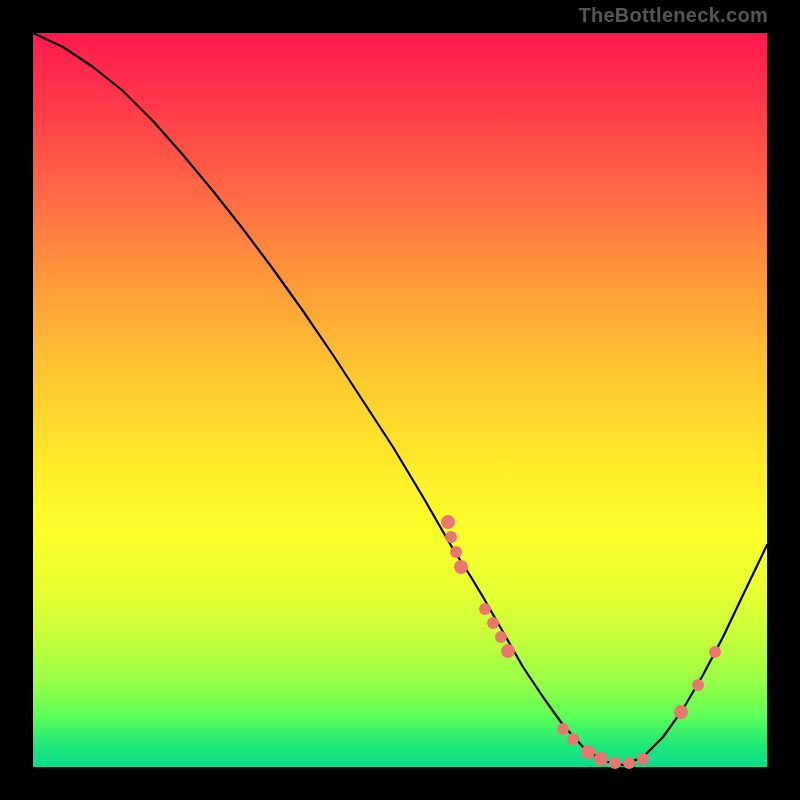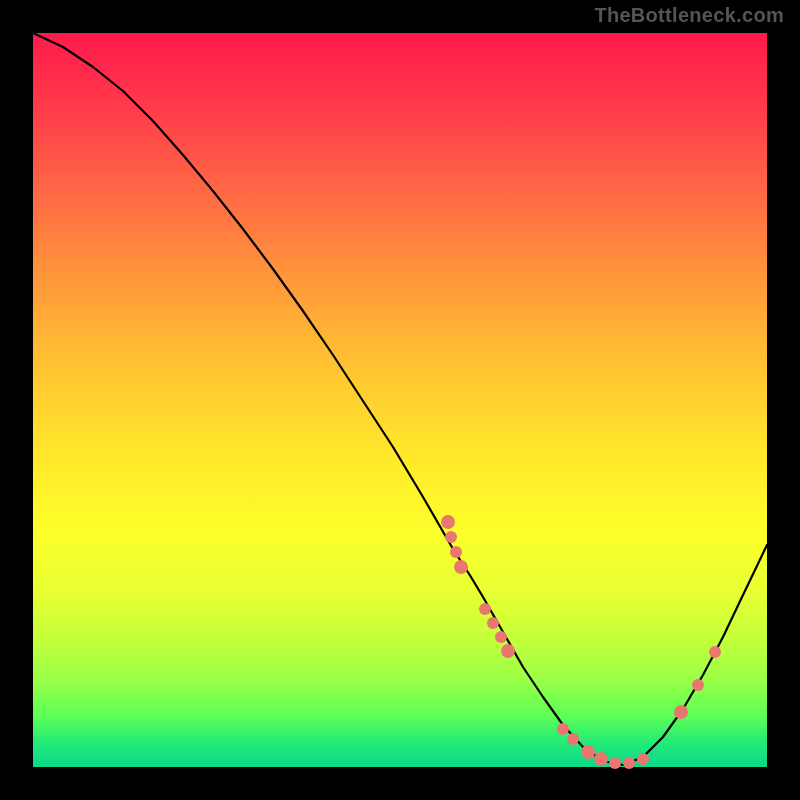--- a/index.html
+++ b/index.html
@@ -13,21 +13,21 @@
   }
   .frame {
     position: relative;
     width: 800px;
     height: 800px;
     background: #000;
   }
   .watermark {
     position: absolute;
     top: 4px;
-    right: 16px;
+    right: 32px;
     color: #555;
     font-size: 20px;
     font-weight: 600;
     letter-spacing: 0.3px;
     z-index: 5;
   }
   .plot {
     position: absolute;
     left: 33px;
     top: 33px;

